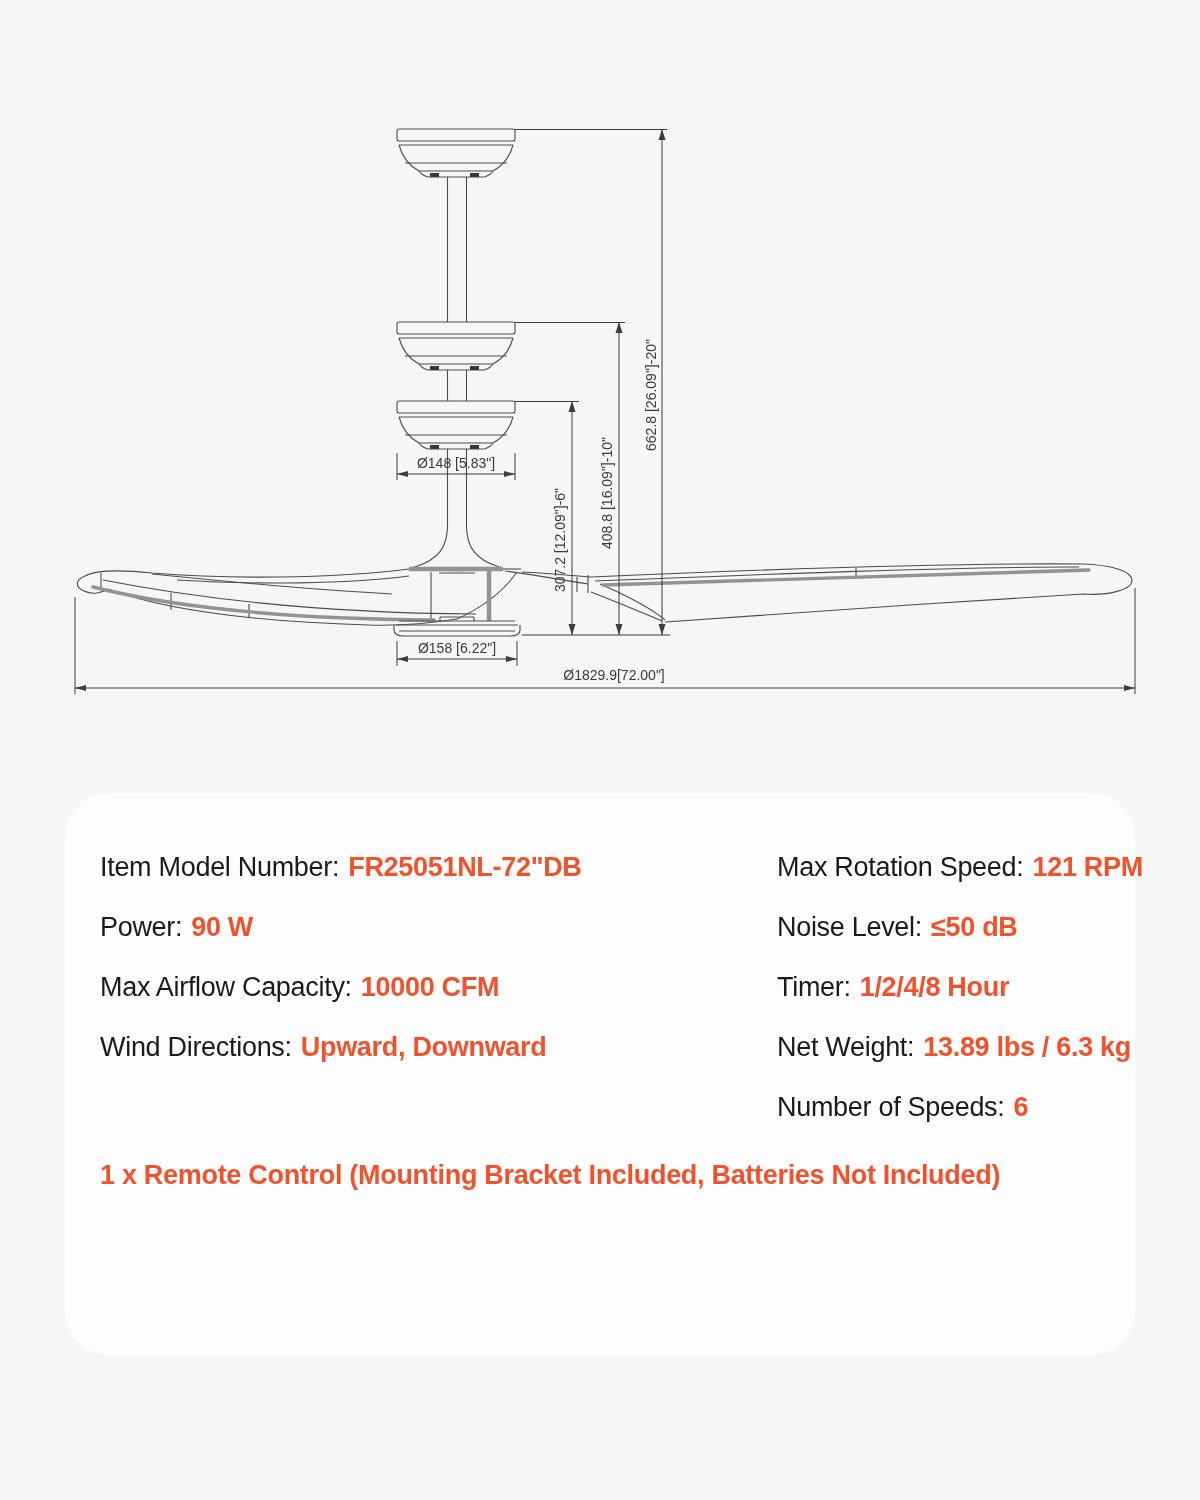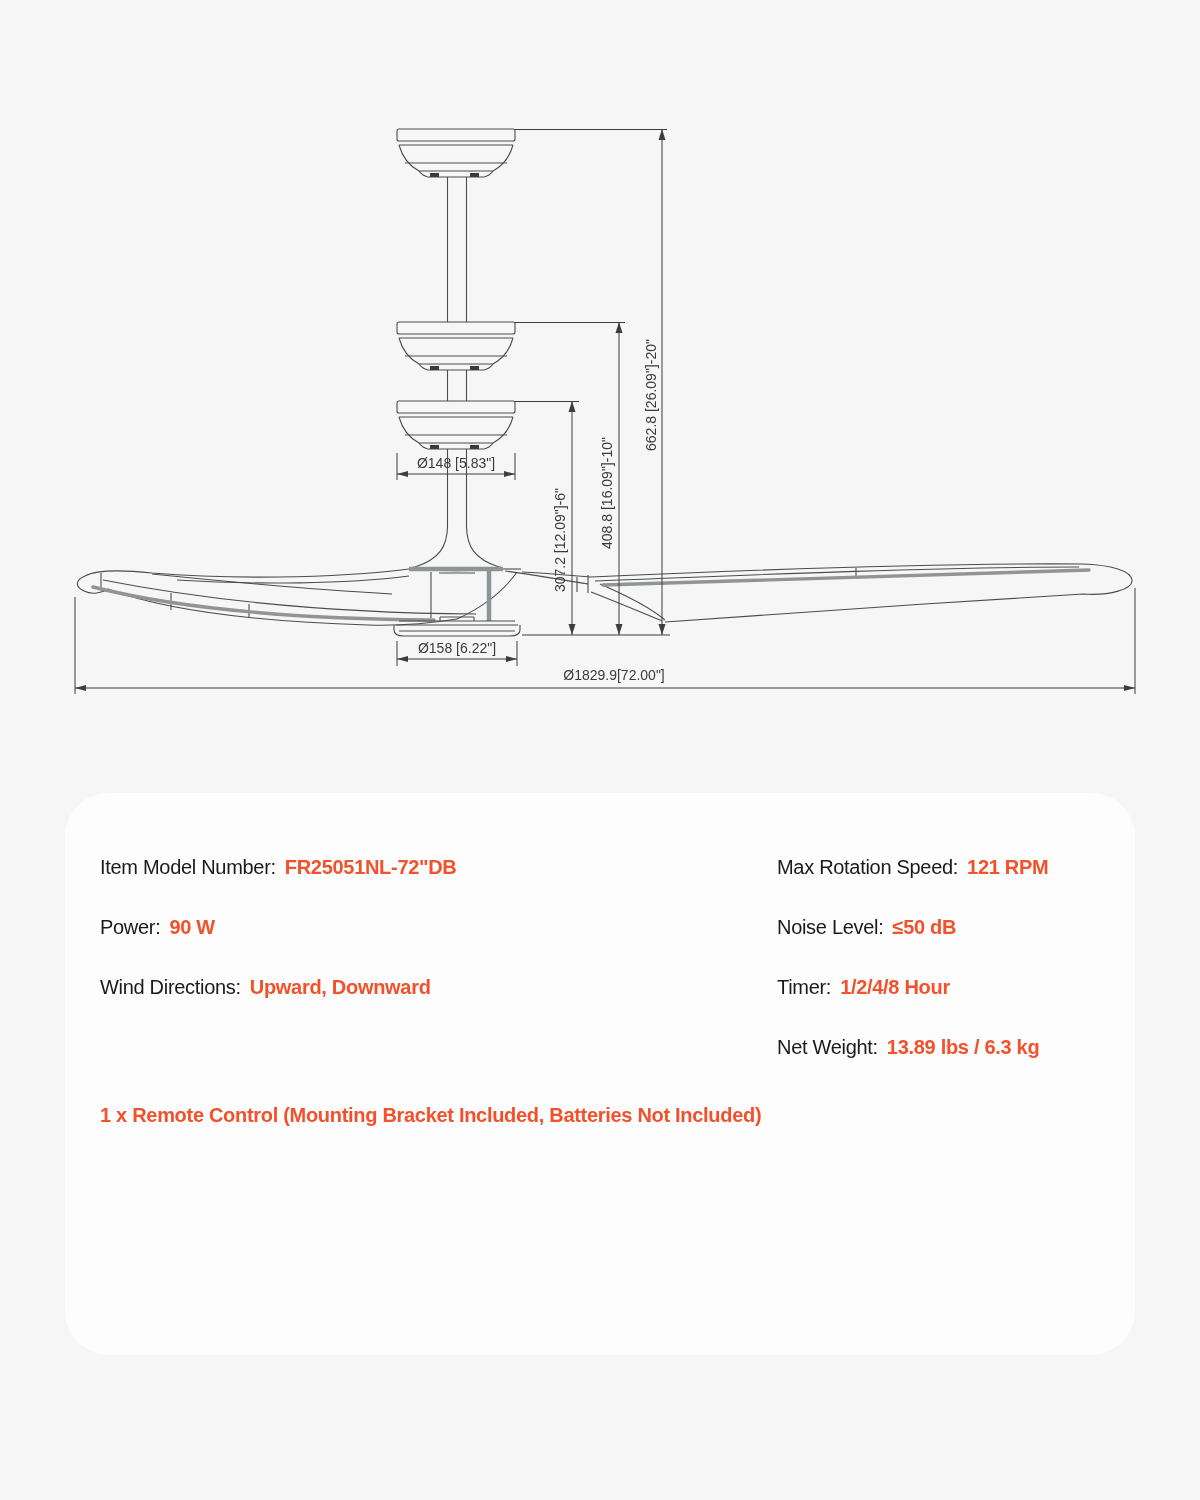--- a/index.html
+++ b/index.html
@@ -29,21 +29,21 @@
     background: var(--panel_bg, #FDFDFD);
     border-radius: 44px;
     box-sizing: border-box;
     padding: 44px 35px 0 35px;
   }
   .spec-columns { display: flex; }
   .spec-col-left { width: 637px; flex: none; }
   .spec-col-right { flex: 1; margin-left: 40px; }
   .spec-row {
     height: 60px; display: flex; align-items: center;
-    font-size: 20px; color: #1A1A1A; letter-spacing: -0.3px;
+    font-size: 27px; color: #1A1A1A; letter-spacing: -0.3px;
     white-space: nowrap;
   }
   .spec-row .lbl { color: #1A1A1A; font-weight: 400; }
   .spec-row .val { color: var(--accent, #F3512B); font-weight: 700; margin-left: 9px; }
   .spec-row .val:first-child { margin-left: 0; margin-top: 16px; }
   .downrods .val { margin-left: 0; }
   .downrods .val + .val { margin-left: 36px; }
 </style>
 </head>
 <body>
@@ -167,39 +167,47 @@
     <div class="spec-col-left">
       <div class="spec-row">
           <span class="lbl">Item Model Number:</span>
           <span class="val">FR25051NL-72"DB</span>
         </div>
       <div class="spec-row">
           <span class="lbl">Power:</span>
           <span class="val">90 W</span>
         </div>
       <div class="spec-row">
+          <span class="lbl">Max Airflow Capacity:</span>
+          <span class="val">10000 CFM</span>
+        </div>
+      <div class="spec-row">
           <span class="lbl">Wind Directions:</span>
           <span class="val">Upward, Downward</span>
         </div>
     </div>
     <div class="spec-col-right">
       <div class="spec-row">
           <span class="lbl">Max Rotation Speed:</span>
           <span class="val">121 RPM</span>
         </div>
       <div class="spec-row">
           <span class="lbl">Noise Level:</span>
           <span class="val">≤50 dB</span>
         </div>
       <div class="spec-row">
           <span class="lbl">Timer:</span>
           <span class="val">1/2/4/8 Hour</span>
         </div>
       <div class="spec-row">
           <span class="lbl">Net Weight:</span>
           <span class="val">13.89 lbs / 6.3 kg</span>
+        </div>
+      <div class="spec-row">
+          <span class="lbl">Number of Speeds:</span>
+          <span class="val">6</span>
         </div>
     </div>
   </div>
   <div class="spec-row">
       <span class="val">1 x Remote Control (Mounting Bracket Included, Batteries Not Included)</span>
     </div>
 </div>
 
 </body></html>

